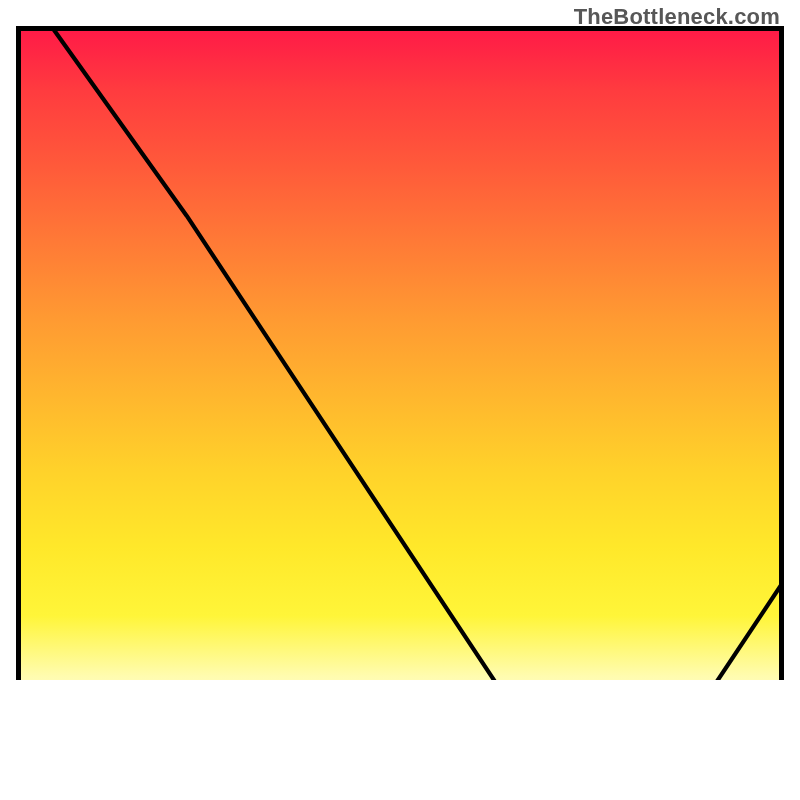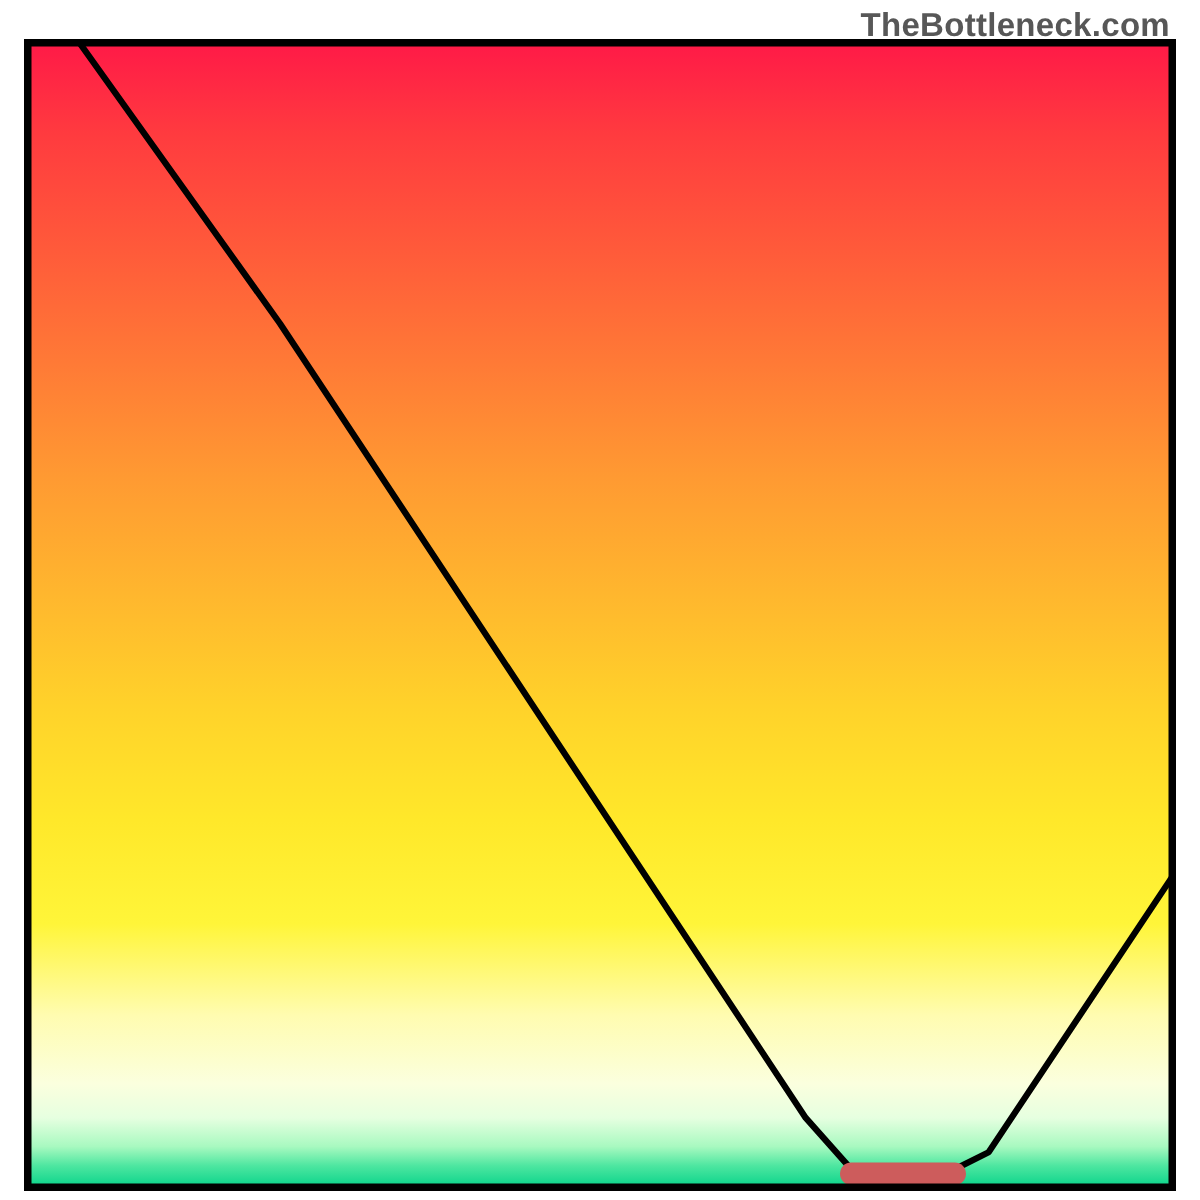--- a/index.html
+++ b/index.html
@@ -4,21 +4,21 @@
 <style>
   body {
     margin: 0;
     padding: 0;
     background: #fff;
     font-family: Arial, Helvetica, sans-serif;
   }
   .wrap {
     position: relative;
     width: 800px;
-    height: 800px;
+    height: 680px;
     background: #fff;
   }
   .watermark {
     position: absolute;
     top: 4px;
     right: 20px;
     font-size: 22px;
     font-weight: 600;
     color: #575757;
     letter-spacing: 0.2px;

